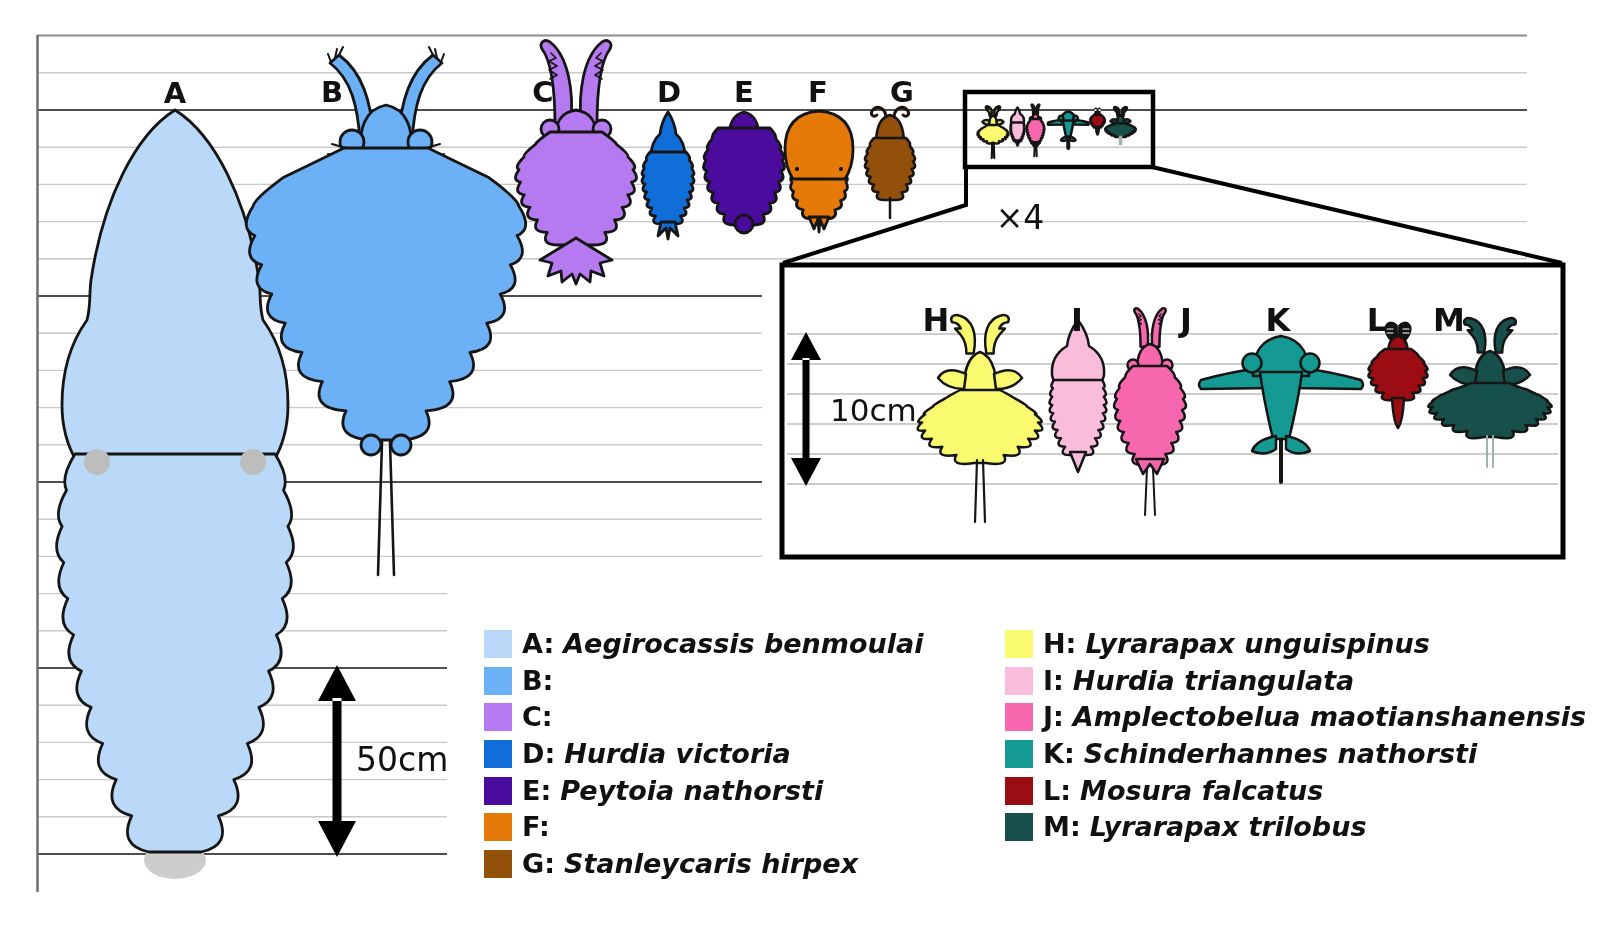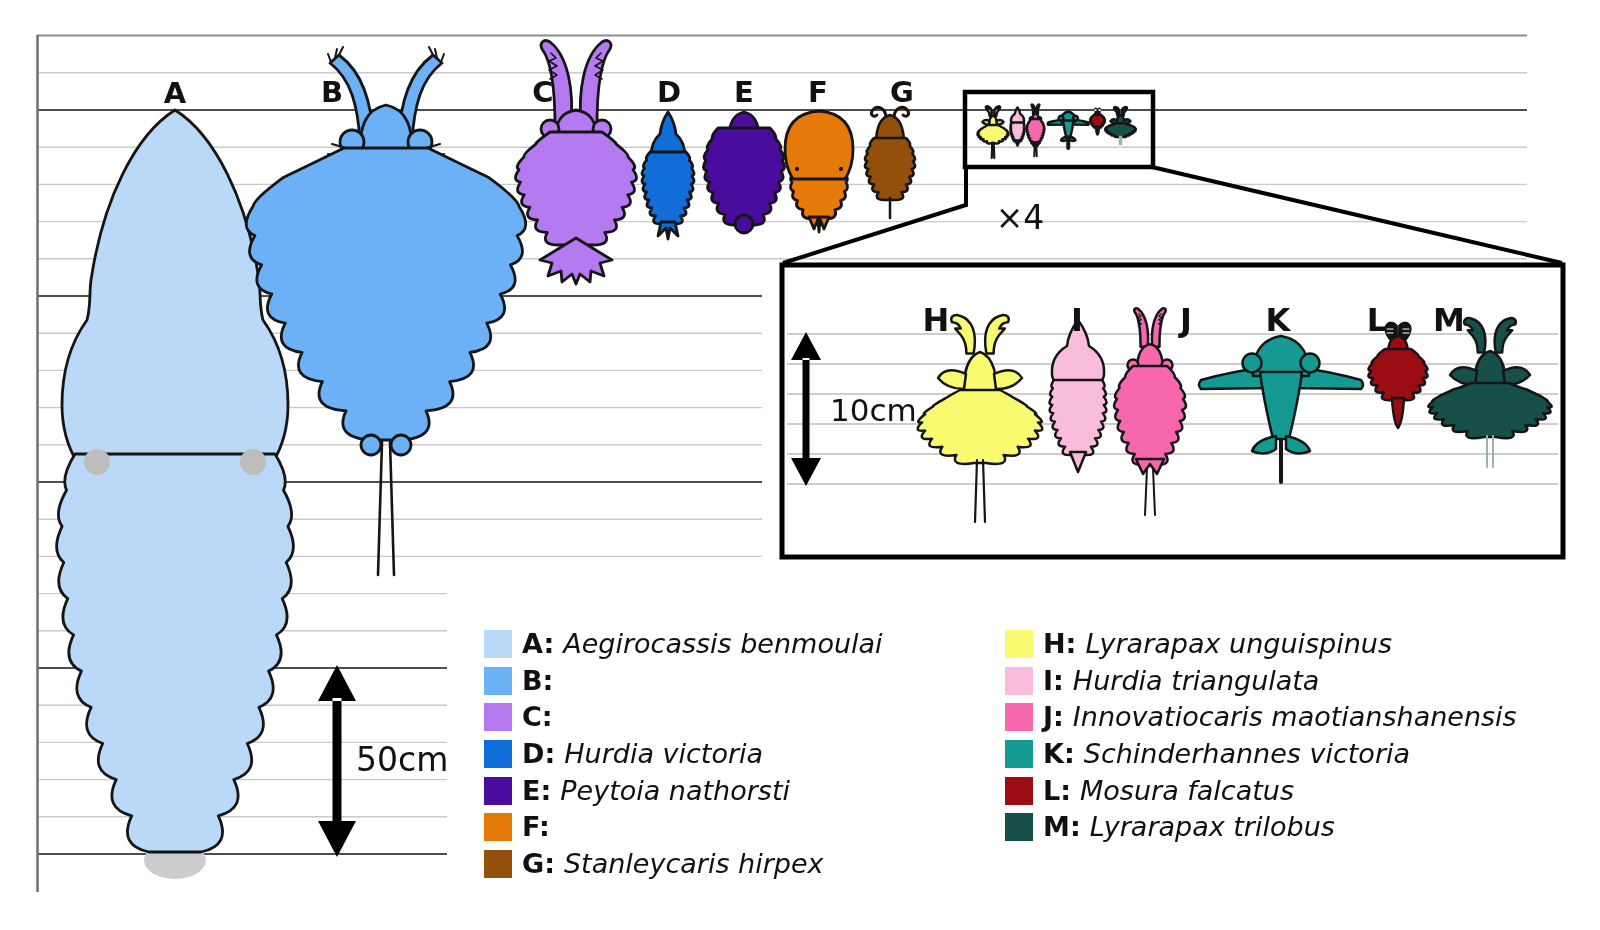--- a/index.html
+++ b/index.html
@@ -5,21 +5,21 @@
   html,body{margin:0;padding:0;background:#fff;}
   body{width:1600px;height:930px;position:relative;overflow:hidden;
        font-family:"DejaVu Sans","Liberation Sans",sans-serif;color:#111;}
   svg.figure{position:absolute;left:0;top:0;}
   svg text{fill:#111;}
   .legend-col{position:absolute;display:flex;flex-direction:column;}
   .legend-row{display:flex;align-items:center;height:28px;margin-bottom:8.7px;}
   .sw{width:28px;height:28px;margin-right:10px;flex:none;}
   .lt{font-weight:700;font-size:27px;margin-right:9px;line-height:28px;}
   .lt::after{content:":";}
-  .nm{font-style:italic;font-size:27px;line-height:28px;white-space:nowrap;}
+  .nm{font-style:italic;font-size:27px;line-height:28px;white-space:nowrap;font-weight:bold;}
 </style>
 </head>
 <body>
 
 <svg class="figure" width="1600" height="930" viewBox="0 0 1600 930">
 
   <g id="layer-grid">
       <line x1="37" y1="35.6" x2="1527" y2="35.6" stroke="#8c8c8c" stroke-width="2"></line>
       <line x1="37" y1="72.8" x2="1527" y2="72.8" stroke="#c9c9c9" stroke-width="1.4"></line>
       <line x1="37" y1="110" x2="1527" y2="110" stroke="#4e4e4e" stroke-width="2.2"></line>
@@ -249,26 +249,26 @@
       <span class="nm">Lyrarapax unguispinus</span>
     </div>
   <div class="legend-row">
       <span class="sw" style="background: rgb(249, 188, 218);"></span>
       <span class="lt">I</span>
       <span class="nm">Hurdia triangulata</span>
     </div>
   <div class="legend-row">
       <span class="sw" style="background: rgb(247, 103, 174);"></span>
       <span class="lt">J</span>
-      <span class="nm">Innovatiocaris maotianshanensis</span>
+      <span class="nm">Amplectobelua maotianshanensis</span>
     </div>
   <div class="legend-row">
       <span class="sw" style="background: rgb(21, 154, 147);"></span>
       <span class="lt">K</span>
-      <span class="nm">Schinderhannes victoria</span>
+      <span class="nm">Schinderhannes nathorsti</span>
     </div>
   <div class="legend-row">
       <span class="sw" style="background: rgb(155, 13, 18);"></span>
       <span class="lt">L</span>
       <span class="nm">Mosura falcatus</span>
     </div>
   <div class="legend-row">
       <span class="sw" style="background: rgb(23, 80, 74);"></span>
       <span class="lt">M</span>
       <span class="nm">Lyrarapax trilobus</span>

